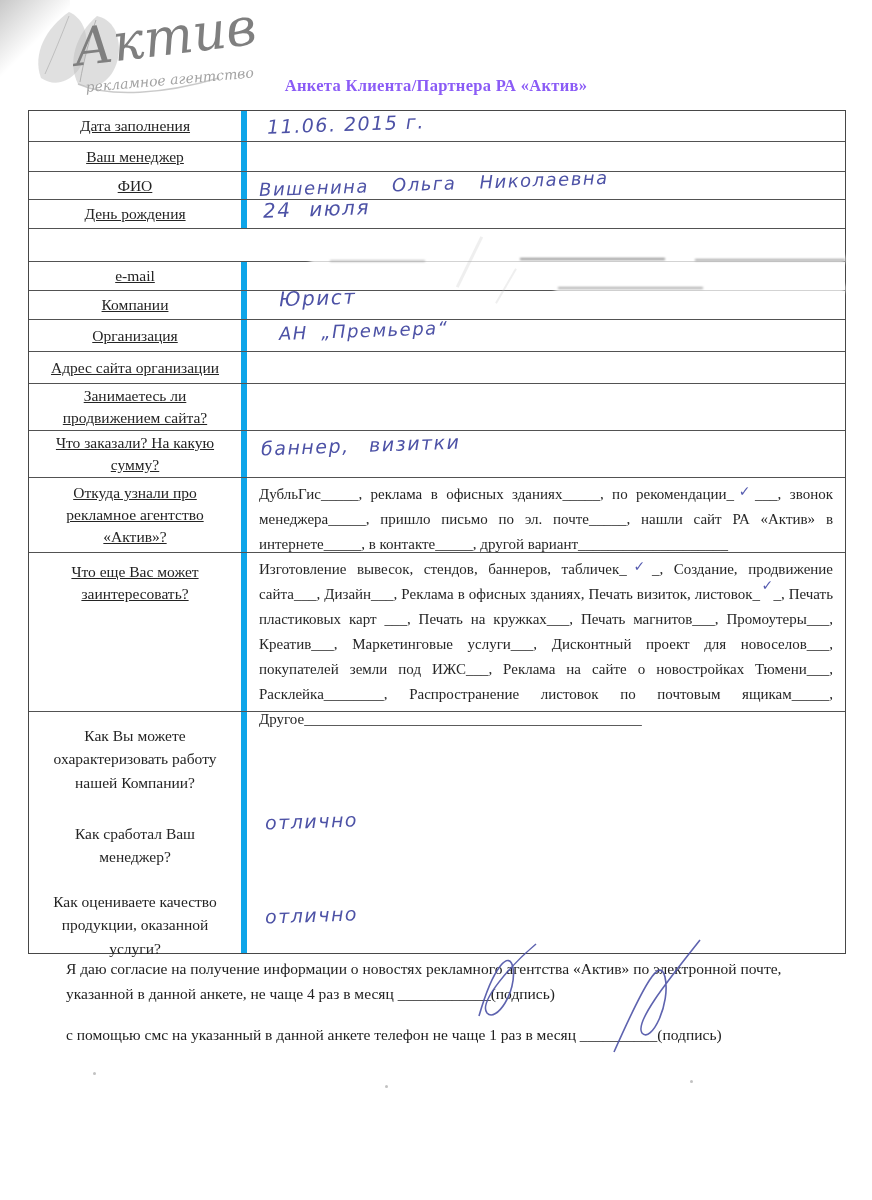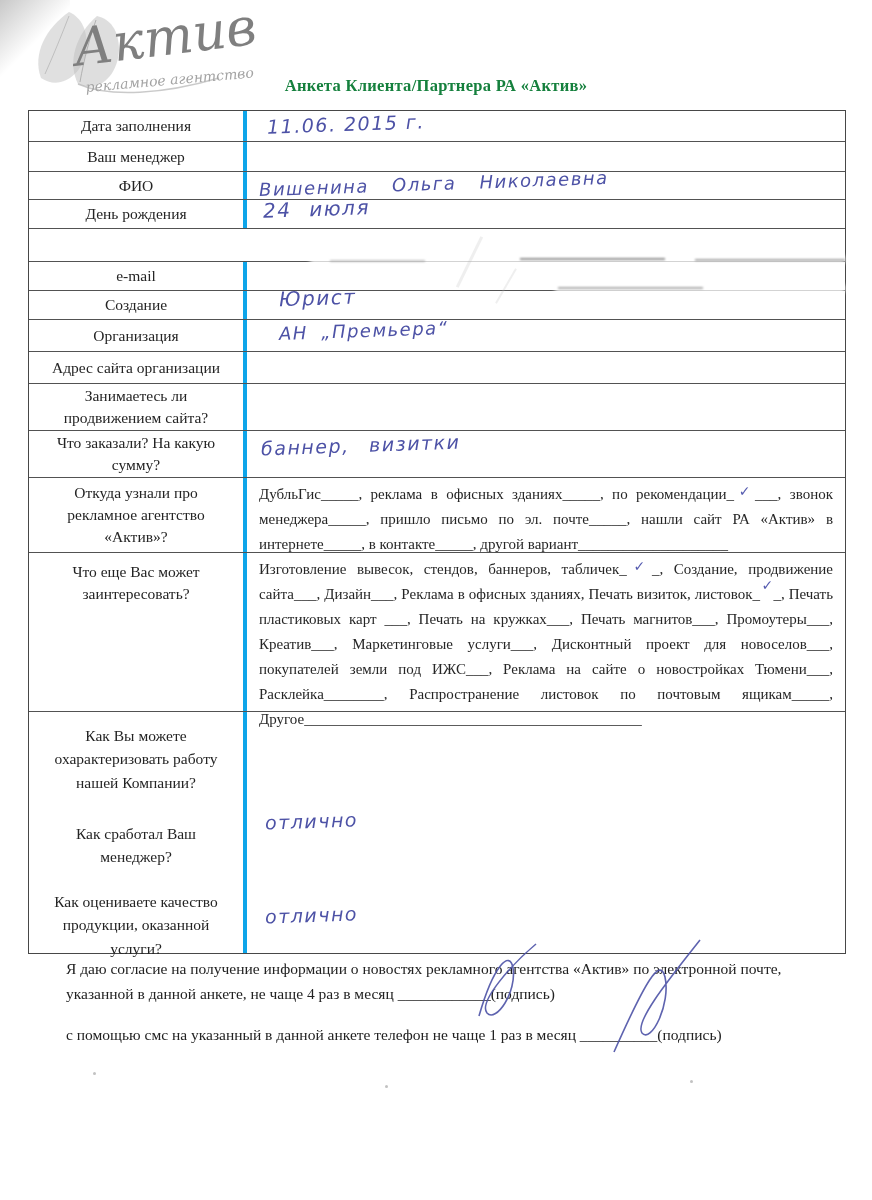--- a/index.html
+++ b/index.html
@@ -4,29 +4,29 @@
 <style>
   html,body{margin:0;padding:0;background:#e8e8e8;}
   .page{position:relative;width:872px;height:1200px;background:#ffffff;margin:0 auto;
         font-family:"Liberation Serif",serif;overflow:hidden;}
   .corner-shade{position:absolute;top:0;left:0;width:70px;height:80px;
         background:linear-gradient(135deg,rgba(110,110,110,.38),rgba(255,255,255,0) 52%);}
   
   .logo{position:absolute;left:14px;top:4px;width:250px;height:100px;}
   
   .title{position:absolute;left:0;top:76px;width:100%;text-align:center;
-         font-weight:bold;font-size:16.5px;color:#15803d;letter-spacing:.3px;}
+         font-weight:bold;font-size:16.5px;color:#8b5cf6;letter-spacing:.3px;}
   
   .ftable{position:absolute;left:28px;top:110px;width:818px;border:1.5px solid #474747;
           box-sizing:border-box;background:#fff;}
   .frow{display:flex;border-bottom:1px solid #525252;box-sizing:border-box;}
   .frow.last{border-bottom:none;justify-content:center;}
-  .lcell{flex:0 0 218px;width:218px;border-right:4px solid #0ea5e9;display:flex;
+  .lcell{flex:0 0 218px;width:218px;border-right:6px solid #0ea5e9;display:flex;
          align-items:center;justify-content:center;text-align:center;font-size:15.5px;
-         color:#242424;padding:2px 10px;box-sizing:border-box;line-height:1.4;}
+         color:#242424;padding:2px 10px;box-sizing:border-box;line-height:1.4;text-decoration:underline;}
   .lcell.rel{display:block;position:relative;}
   .qlabel{position:absolute;left:0;width:100%;text-align:center;box-sizing:border-box;
           padding:0 10px;font-size:15.5px;color:#242424;line-height:1.5;}
   .vcell{flex:1;position:relative;box-sizing:border-box;padding:2px 10px;}
   .ptext{font-size:15px;line-height:25px;text-align:justify;color:#262626;padding:2px 2px;}
   .chk{color:#565cb0;font-weight:bold;font-family:"DejaVu Sans",sans-serif;
        font-size:14px;position:relative;top:-3px;}
   .chk.raised{top:-9px;margin-left:1px;}
   
   .hw{position:absolute;font-family:"DejaVu Sans",sans-serif;font-style:italic;
@@ -102,21 +102,21 @@
     <div class="frow" style="height:33px">
       <div class="vcell"></div>
     </div>
 
     <div class="frow" style="height:29px">
       <div class="lcell">e-mail</div>
       <div class="vcell"></div>
     </div>
 
     <div class="frow" style="height:29px">
-      <div class="lcell">Создание</div>
+      <div class="lcell">Компании</div>
       <div class="vcell">
         <span class="hw hw-dolzh">Юрист</span>
       </div>
     </div>
 
     <div class="frow" style="height:32px">
       <div class="lcell">Организация</div>
       <div class="vcell">
         <span class="hw hw-org">АН „Премьера“</span>
       </div>

